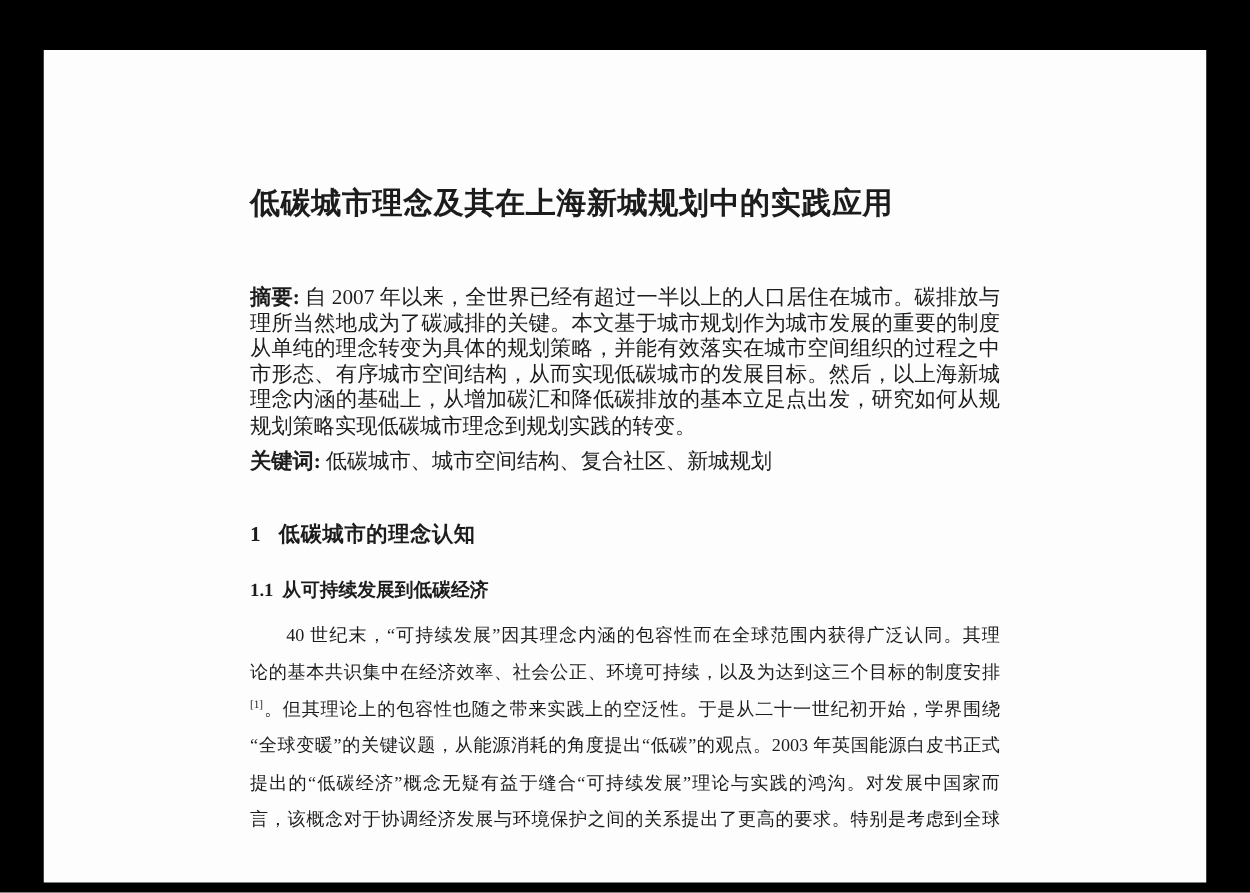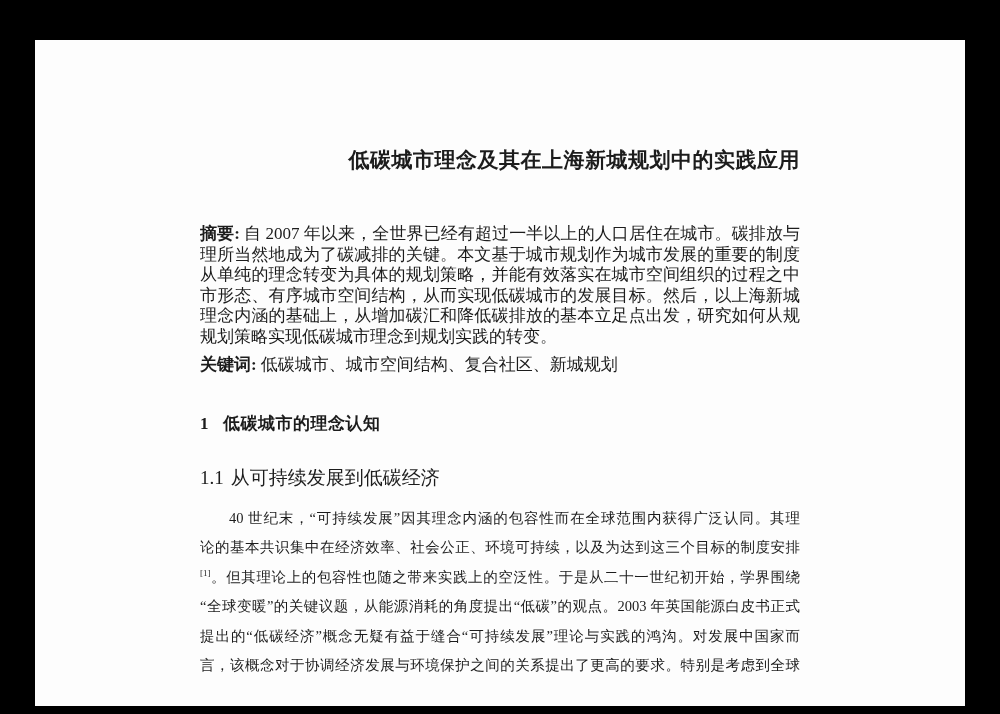--- a/index.html
+++ b/index.html
@@ -20,23 +20,23 @@
     background: #fdfdfd;
     color: #1c1c1c;
     overflow: hidden;
   }
   .content {
     width: 600px;
     margin: 0 auto;
     padding-top: 106px;
   }
   .title {
-    font-size: 21px;
+    font-size: 24px;
     font-weight: bold;
-    text-align: right;
+    text-align: left;
     margin: 0;
     letter-spacing: 0.5px;
   }
   .authors {
     margin-top: 32px;
     font-size: 15px;
     text-align: center;
     letter-spacing: 3px;
   }
   .abstract {
@@ -54,23 +54,23 @@
   .line.last { text-align-last: left; }
   .keywords { margin-top: 8px; }
   .h1 {
     margin-top: 36px;
     font-size: 17px;
     font-weight: bold;
     letter-spacing: 0.5px;
   }
   .h1 .sec-num { margin-right: 14px; }
   .h2 {
-    margin-top: 30px;
-    font-size: 19px;
-    font-weight: normal;
+    margin-top: 24px;
+    font-size: 15px;
+    font-weight: bold;
   }
   .h2 .sec-num { margin-right: 7px; }
   .bodytext {
     margin-top: 13px;
     font-size: 14.5px;
     line-height: 29.5px;
   }
   .bodytext .line { height: 29.5px; }
   .bodytext .line.first { text-indent: 29px; }
   sup.ref {

